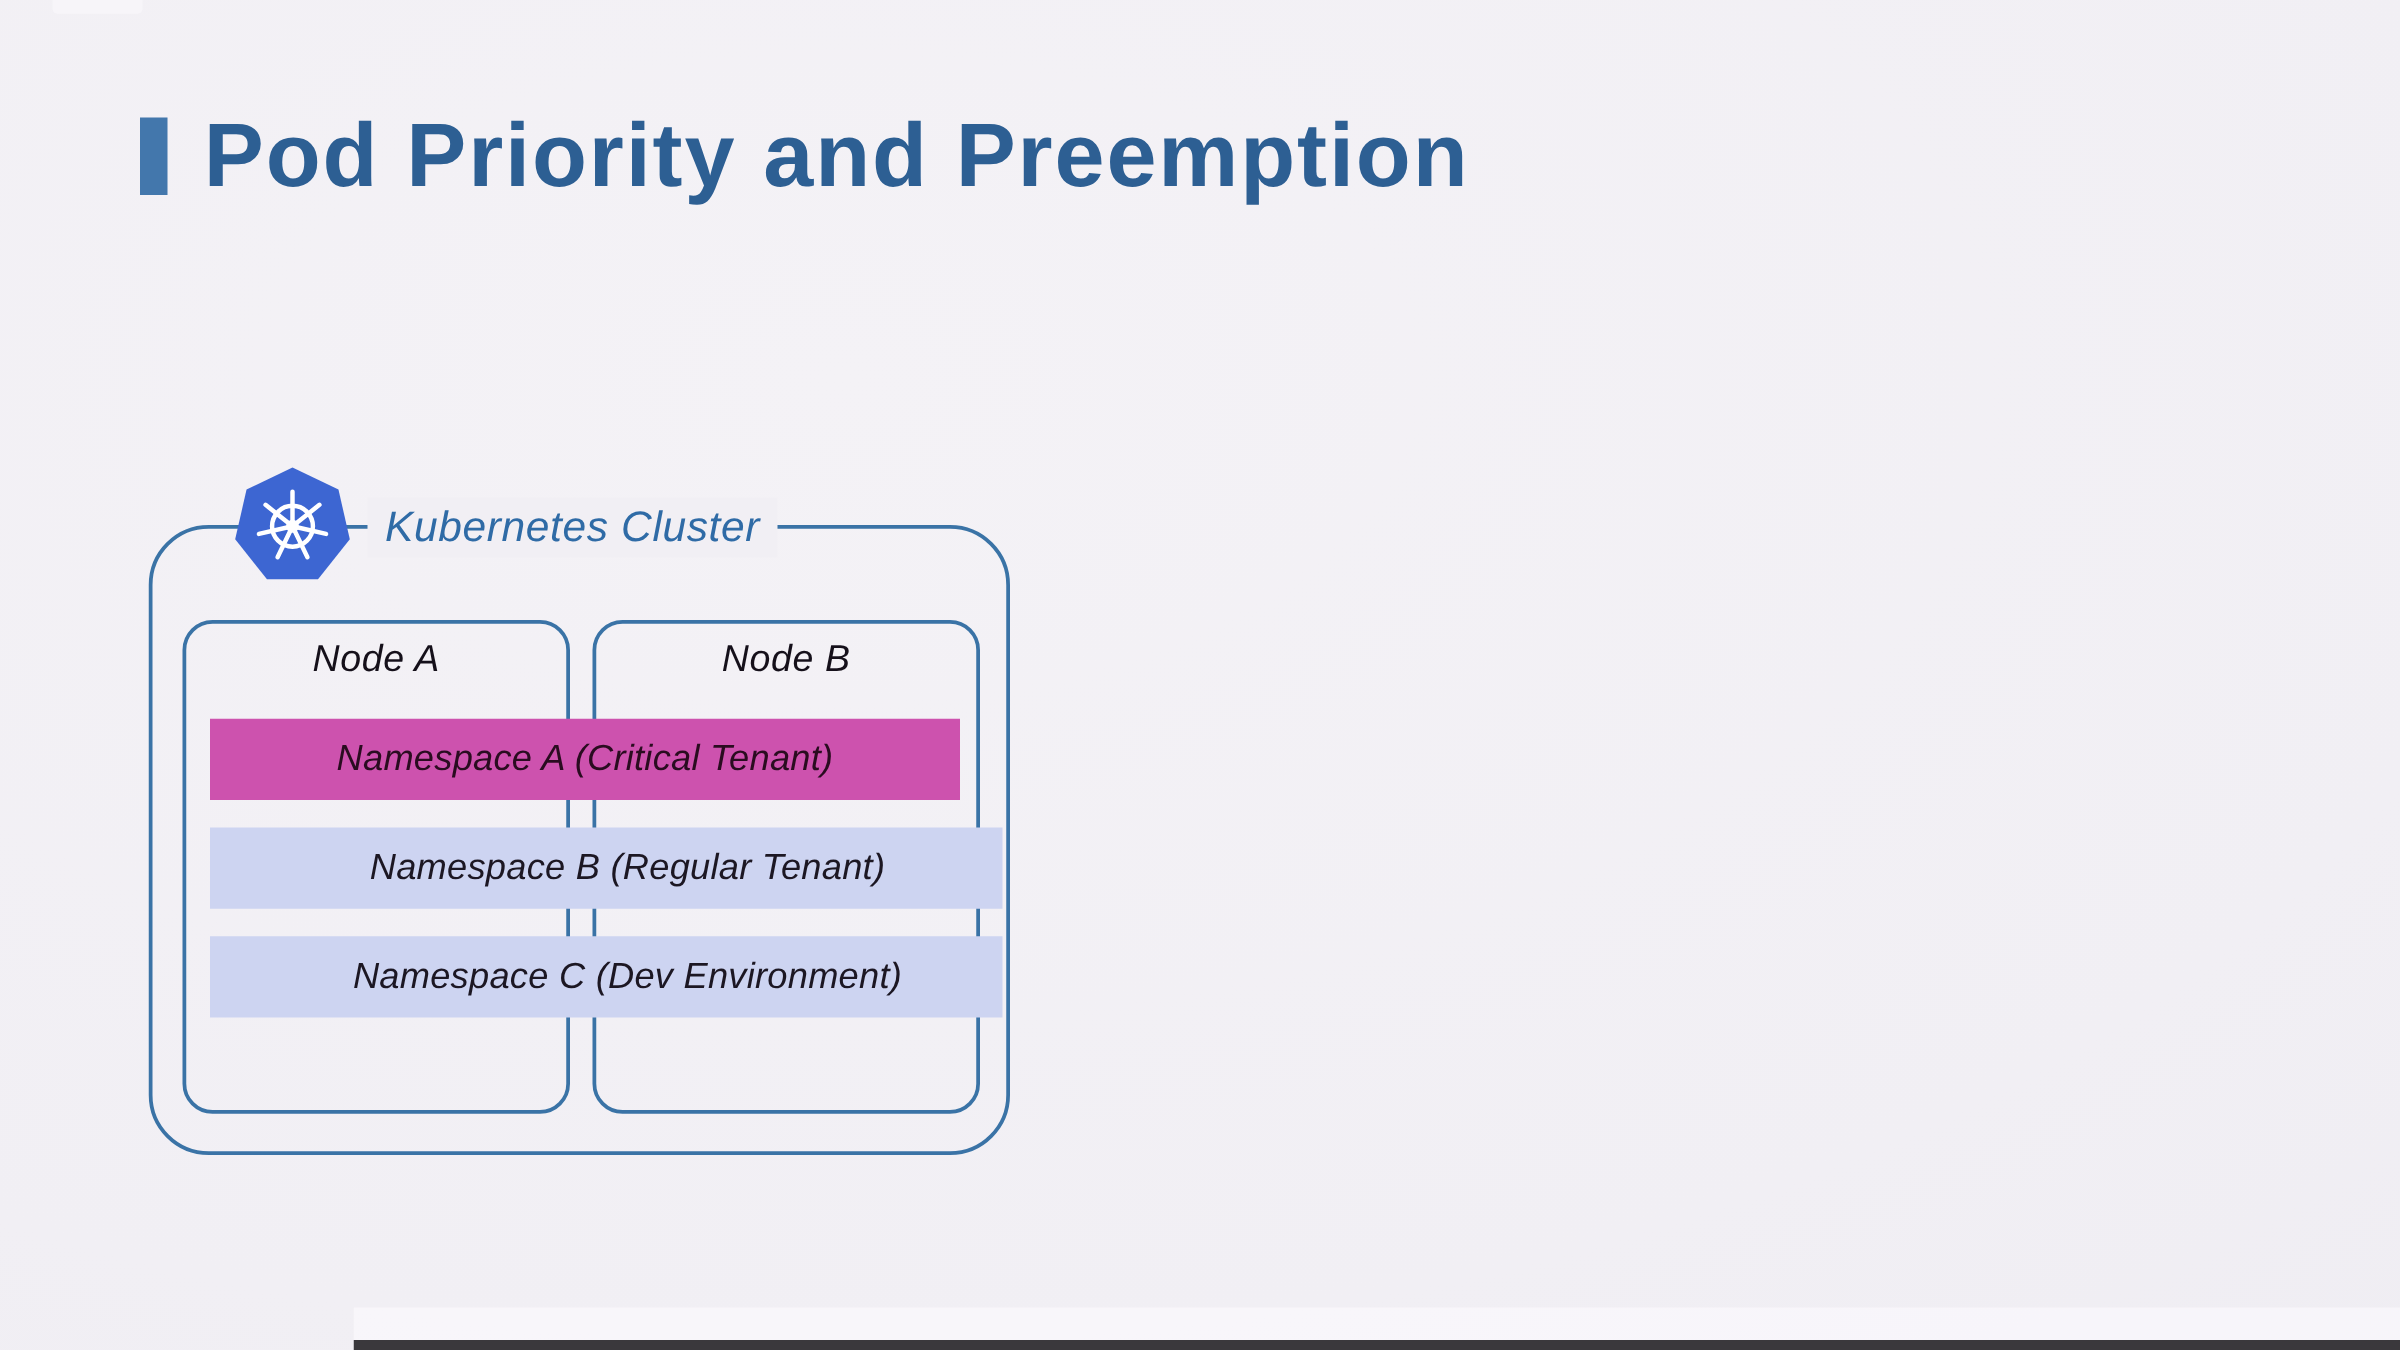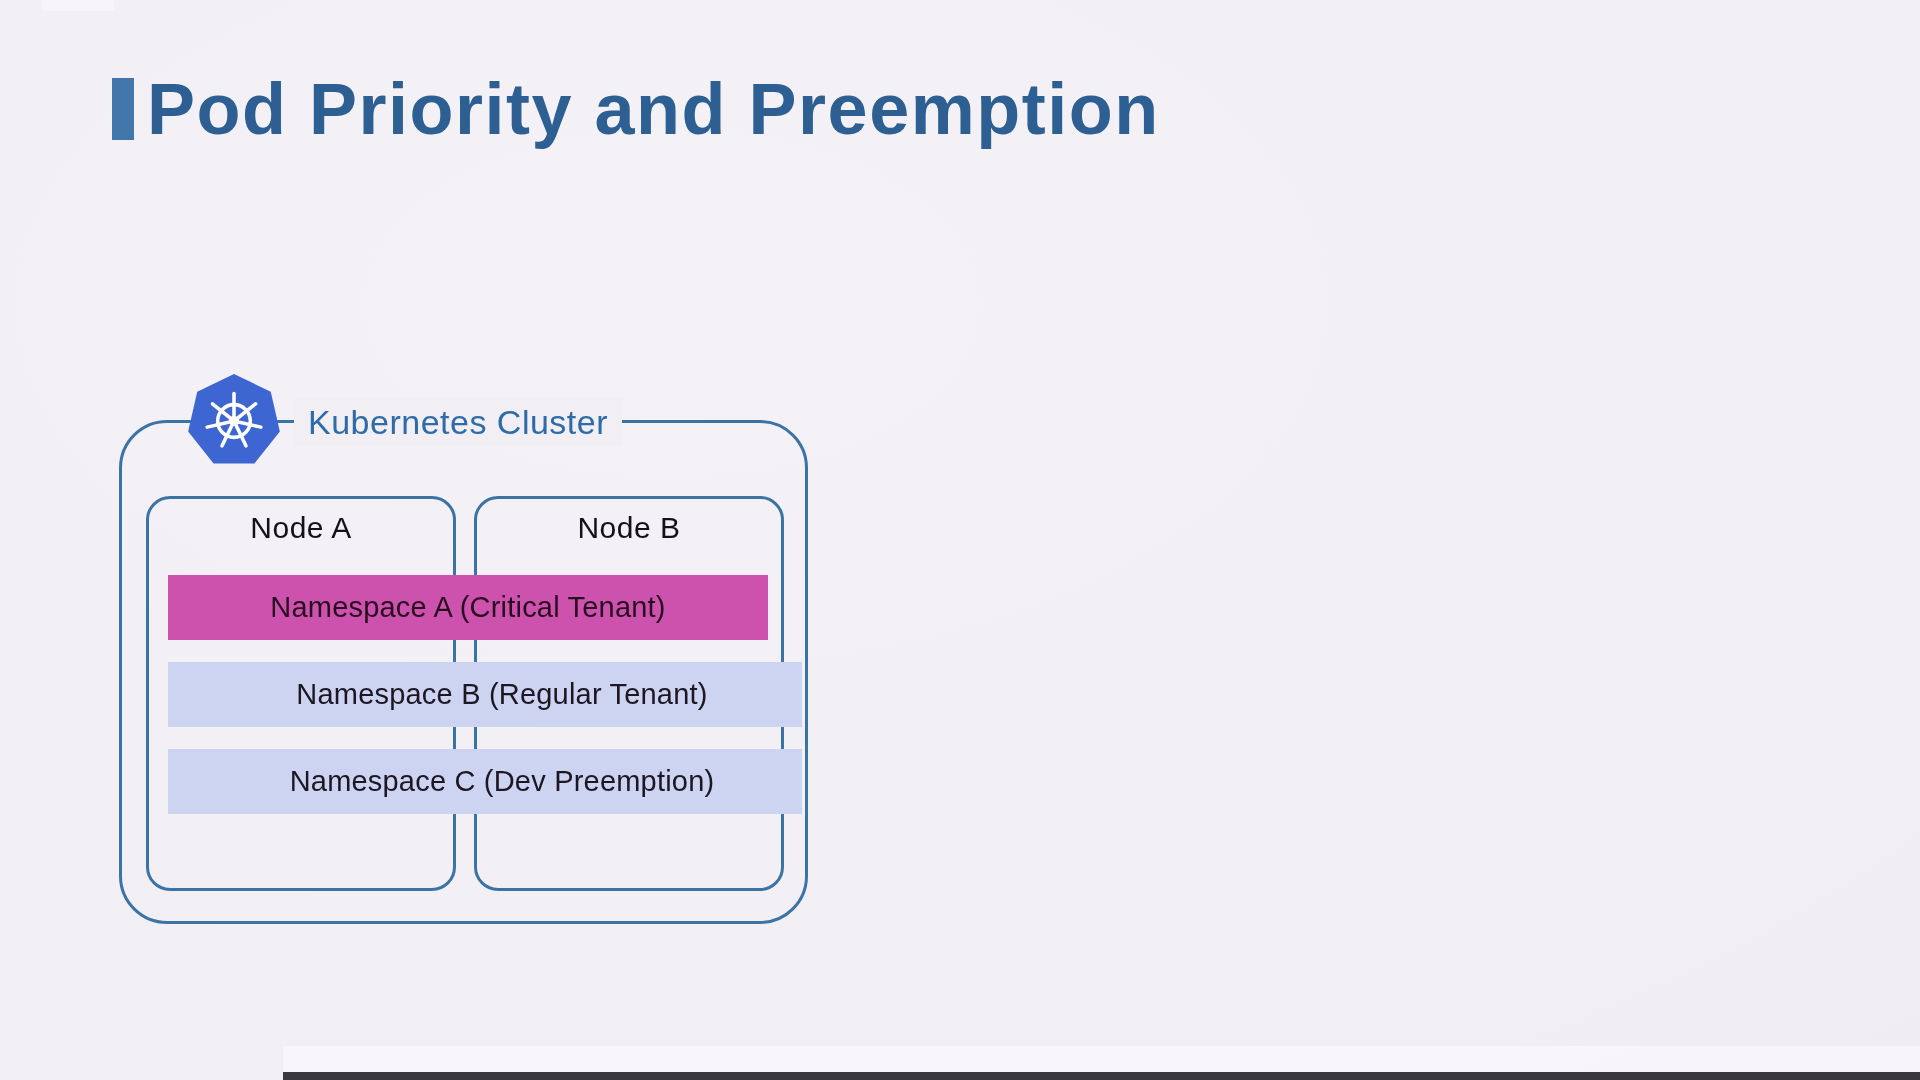--- a/index.html
+++ b/index.html
@@ -33,36 +33,37 @@
     display: flex;
     align-items: center;
     gap: 13px;
   }
   .accent-bar {
     width: 22px; height: 62px;
     background: var(--accent-bar, #4377ac);
     flex: 0 0 auto;
   }
   .title {
-    margin: 0;
+    margin: 16px;
     font-size: 72px;
     font-weight: 600;
     letter-spacing: 1.5px;
     color: var(--title-text, #2d5f93);
     white-space: nowrap;
   }
 
   
   .cluster {
     position: absolute;
     left: 119px; top: 420px;
     width: 689px; height: 504px;
     border: 3px solid var(--cluster-border, #3a73a6);
     border-radius: 48px;
     box-sizing: border-box;
+    font-style: italic;
   }
   .k8s-logo {
     position: absolute;
     left: 64px; top: -50px;
     width: 96px; height: 96px;
   }
   .k8s-logo svg { display: block; width: 100%; height: 100%; }
   .cluster-label {
     position: absolute;
     left: 172px; top: -25px;
@@ -166,20 +167,20 @@
     </div>
 
     <div class="node node-b">
       <div class="node-label">Node B</div>
     </div>
 
     <div class="ns ns-critical ns-pos-a">Namespace A (Critical Tenant)</div>
 
     <div class="ns ns-regular ns-pos-b">Namespace B (Regular Tenant)</div>
 
-    <div class="ns ns-regular ns-pos-c">Namespace C (Dev Preemption)</div>
+    <div class="ns ns-regular ns-pos-c">Namespace C (Dev Environment)</div>
 
   </section>
 
   <div class="bottom-light"></div>
   <div class="bottom-bar"></div>
 
 </div>
 
 </body></html>

